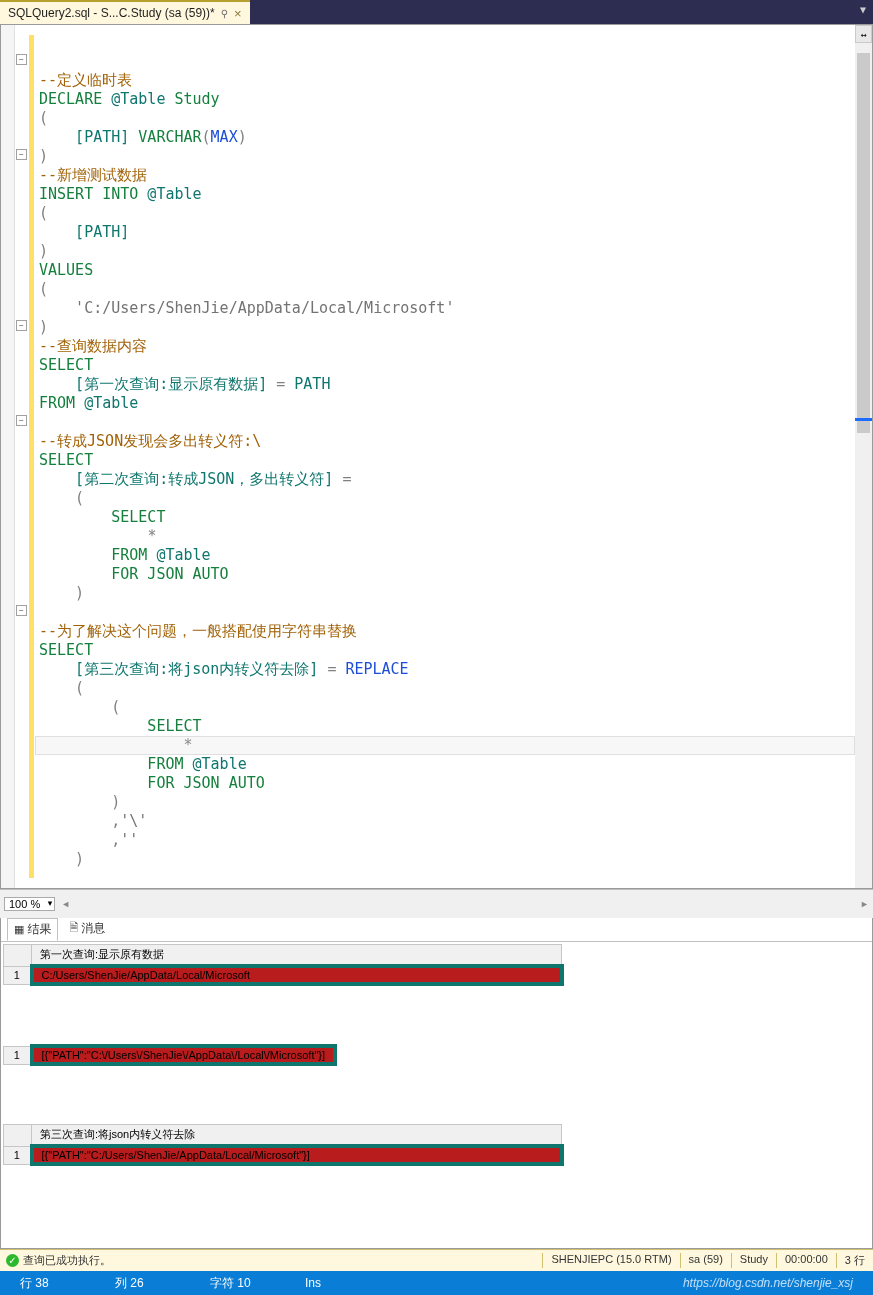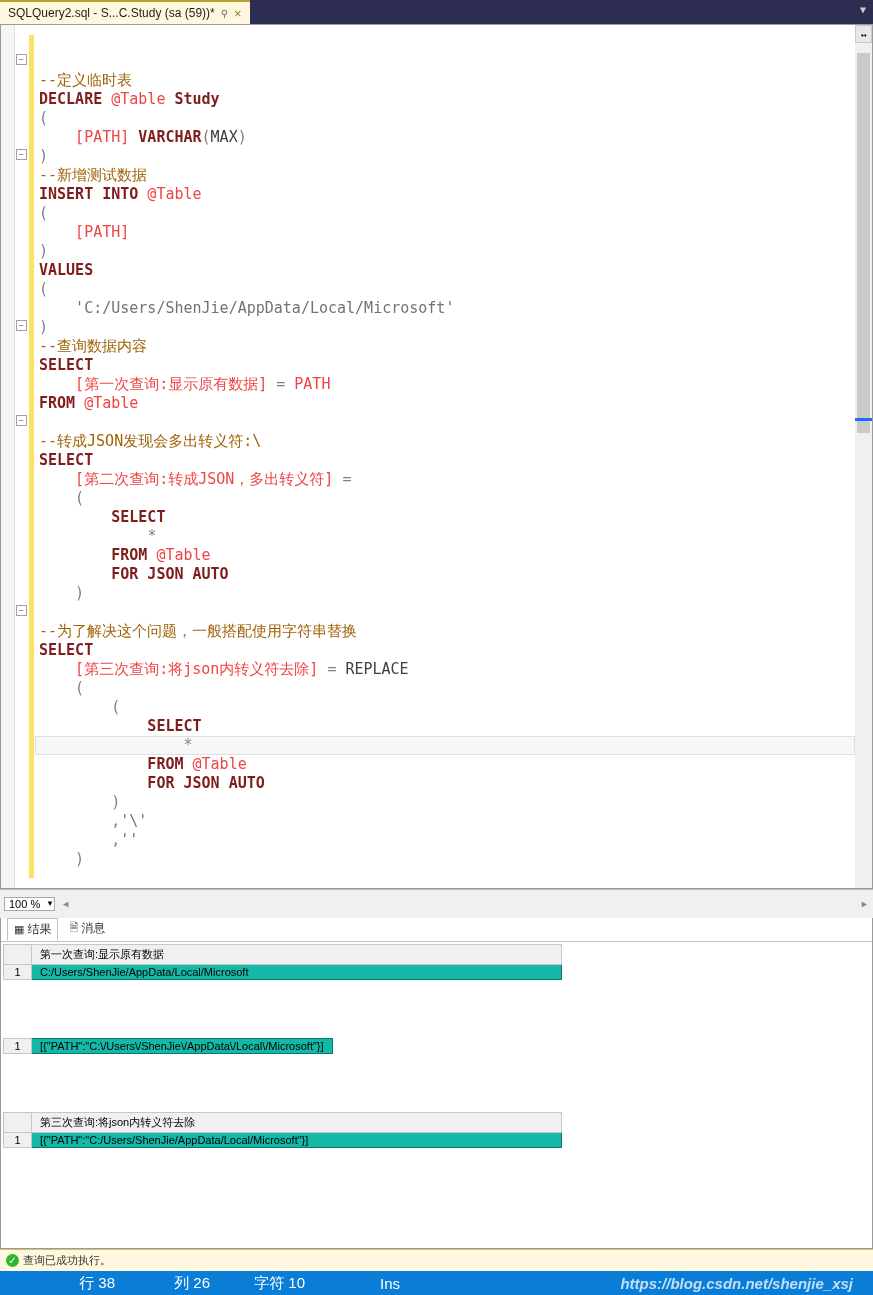--- a/index.html
+++ b/index.html
@@ -121,26 +121,26 @@
   width: 11px;
   height: 11px;
   border: 1px solid #a0a0a0;
   font-size: 8px;
   line-height: 9px;
   text-align: center;
   color: #666;
   background: #fff;
 }
 
-.tkw { color: #7f1d1d; font-weight: bold; }
+.tkw { color: #15803d; }
 .tcom { color: #a16207; }
 .tstr { color: #737373; }
-.tfn { color: #404040; }
+.tfn { color: #1d4ed8; }
 .tpun { color: #808080; }
-.tnorm { color: #ef4444; }
+.tnorm { color: #0f766e; }
 
 .current-line {
   position: absolute;
   left: 0;
   right: 0;
   height: 19px;
   background: rgba(200,200,200,0.15);
   box-shadow: inset 0 0 0 1px rgba(150,150,150,0.25);
 }
 
@@ -206,23 +206,23 @@
 }
 .result-table th {
   background: #f0f0f0;
   border: 1px solid #c6c6c6;
   padding: 2px 8px;
   font-weight: normal;
   text-align: left;
   margin-top: 28px;
 }
 .result-table td {
-  border: 1px solid #0f766e;
+  border: 4px solid #0f766e;
   padding: 1px 8px;
-  background: #14b8a6;
+  background: #b91c1c;
 }
 .result-table .rownum {
   background: #f0f0f0;
   border: 1px solid #c6c6c6;
   text-align: center;
   width: 28px;
 }
 .result-table .corner {
   background: #f0f0f0;
   border: 1px solid #c6c6c6;
@@ -248,26 +248,25 @@
 .sb1-right { margin-left: auto; display: flex; }
 .sb1-cell { border-left: 1px solid #d0c070; padding: 0 8px; }
 
 .status-bar-2 {
   height: 24px;
   background: #0a7dd6;
   display: flex;
   align-items: center;
   color: #fff;
   font-family: "Microsoft YaHei", sans-serif;
-  font-size: 15px;
+  font-size: 12px;
   padding: 0 20px;
-  text-align: right;
 }
 .sb2-cell { width: 95px; }
-.sb2-url { margin-left: auto; font-style: italic; color: #e0f0ff; opacity: 0.85; font-weight: bold; }
+.sb2-url { margin-left: auto; font-style: italic; color: #e0f0ff; opacity: 0.85; }
 </style>
 </head>
 <body>
 
 <div class="tab-area">
   <div class="tab">
     <span>SQLQuery2.sql - S...C.Study (sa (59))*</span>
     <span class="tab-pin">⚲</span>
     <span class="tab-close">×</span>
   </div>
@@ -401,20 +400,27 @@
     </div>
 
   </div>
 </div>
 
 <div class="status-bar-1">
   <div class="sb1-left">
     <span class="green-check">✓</span>
     <span>查询已成功执行。</span>
   </div>
+  <div class="sb1-right">
+    <span class="sb1-cell">SHENJIEPC (15.0 RTM)</span>
+    <span class="sb1-cell">sa (59)</span>
+    <span class="sb1-cell">Study</span>
+    <span class="sb1-cell">00:00:00</span>
+    <span class="sb1-cell">3 行</span>
+  </div>
 </div>
 
 <div class="status-bar-2">
   <span class="sb2-cell">行 38</span>
   <span class="sb2-cell">列 26</span>
   <span class="sb2-cell">字符 10</span>
   <span class="sb2-cell">Ins</span>
   <span class="sb2-url">https://blog.csdn.net/shenjie_xsj</span>
 </div>
 

